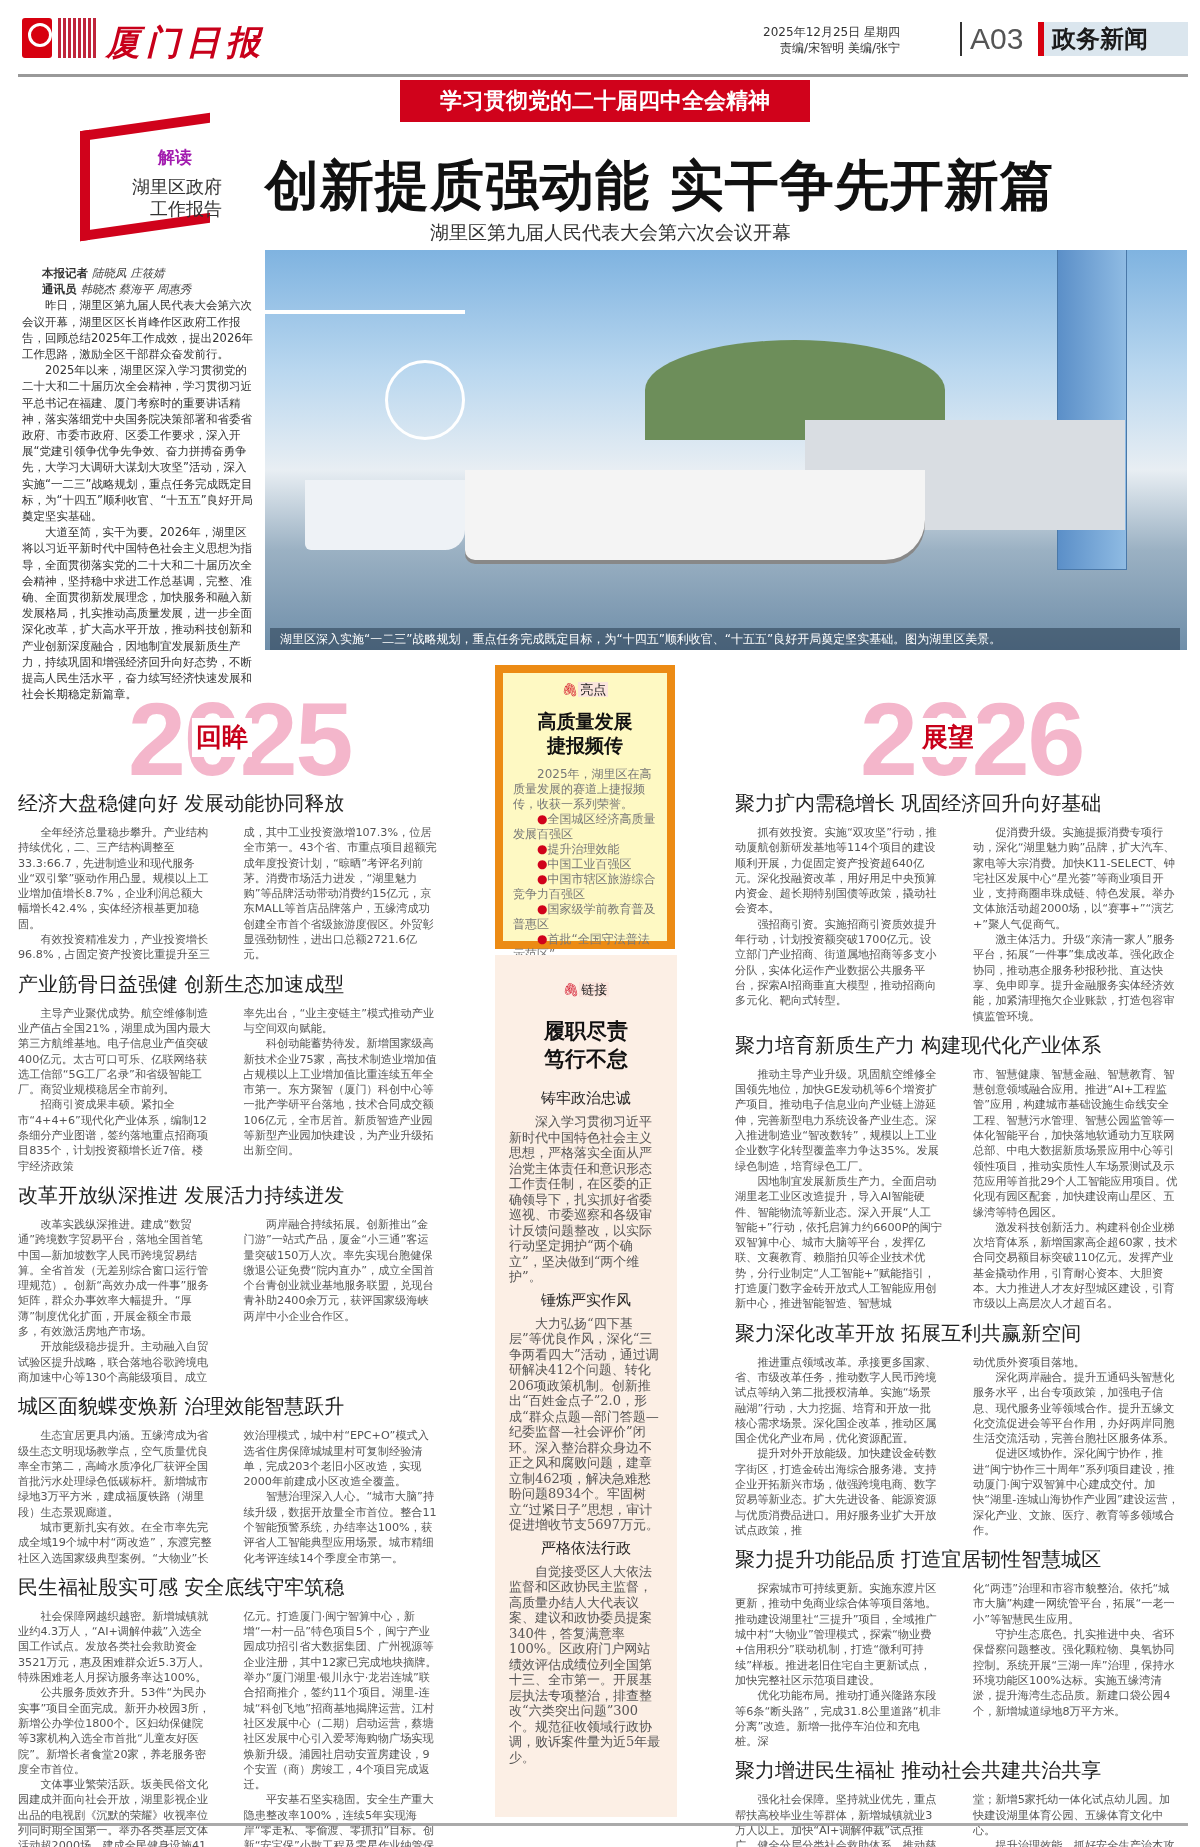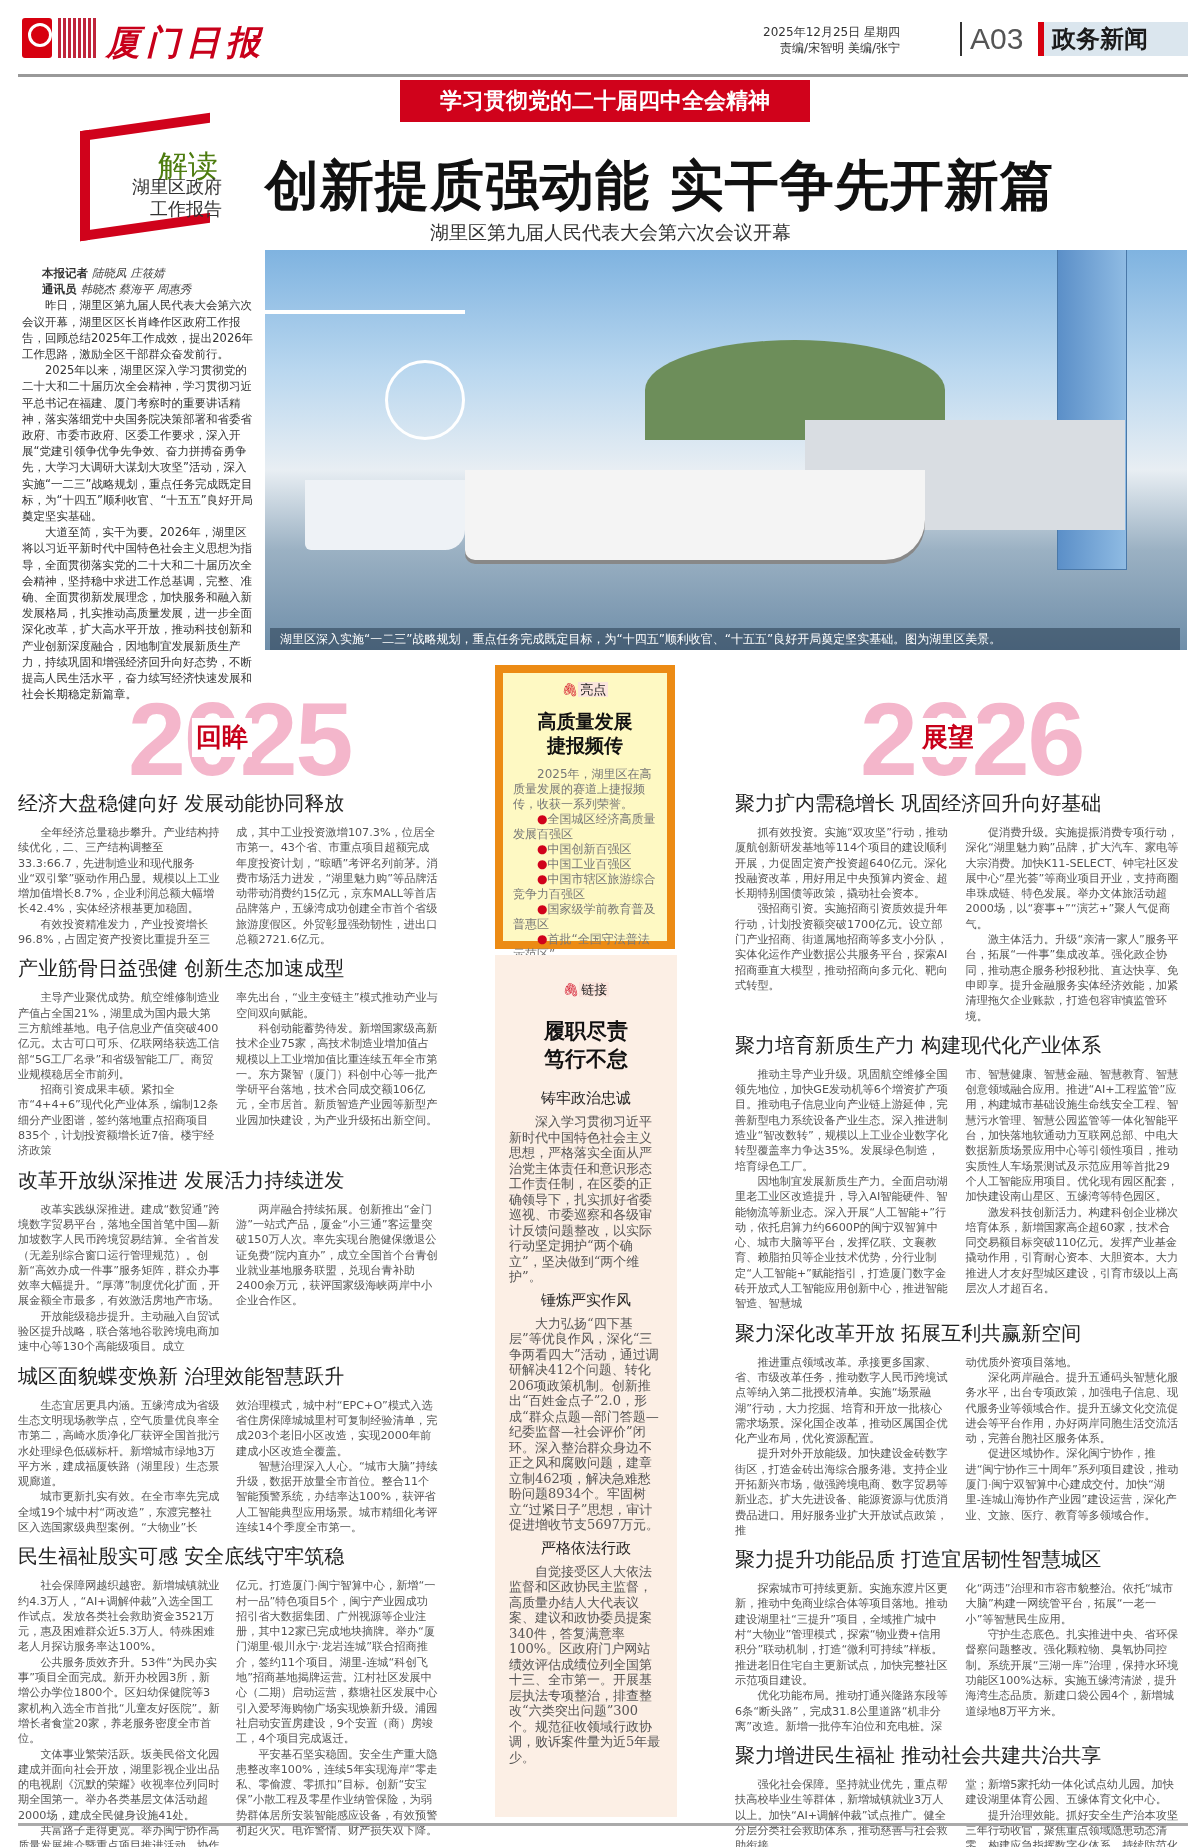--- a/index.html
+++ b/index.html
@@ -9,21 +9,21 @@
 .logo-badge{left:22px;top:18px;width:30px;height:40px;background:#d7000f;border-radius:3px}
 .logo-badge:after{content:"";position:absolute;left:6px;top:5px;width:18px;height:18px;border-radius:50%;border:3px solid #fff}
 .qr{left:58px;top:18px;width:38px;height:40px;background:repeating-linear-gradient(90deg,#b6001a 0 3px,#fff 3px 5px),#b6001a;opacity:.85}
 .brand{left:106px;top:20px;font-family:"DejaVu Serif",serif;font-style:italic;font-size:34px;color:#c8001a;font-weight:bold;letter-spacing:6px}
 .dateline{right:300px;top:24px;text-align:right;font-size:12px;color:#333;line-height:16px}
 .pageno{left:960px;top:22px;font-size:30px;color:#555;font-family:"Liberation Sans",sans-serif;border-left:2px solid #333;padding-left:8px;line-height:34px}
 .section-tag{left:1038px;top:22px;width:150px;height:34px;background:#dbe6ee;border-left:6px solid #d7000f;font-family:"DejaVu Serif",serif;font-weight:bold;font-size:24px;color:#1a1a1a;padding-left:8px;line-height:34px}
 .rule{left:18px;top:74px;width:1170px;height:3px;background:#999}
 .banner{left:400px;top:80px;width:410px;height:42px;background:#d0021b;color:#fff;font-weight:bold;font-size:22px;text-align:center;line-height:42px}
 .interp-frame{left:80px;top:122px;width:130px;height:110px;border-left:10px solid #d0021b;border-top:10px solid #d0021b;border-bottom:10px solid #d0021b;transform:skewY(-8deg)}
-.interp-title{left:158px;top:146px;font-size:30px;font-weight:normal;color:#4d7c0f}
+.interp-title{left:158px;top:146px;font-size:17px;font-weight:bold;color:#a21caf}
 .interp-sub{left:110px;top:176px;font-size:18px;color:#333;text-align:right;line-height:22px;width:112px}
 .headline{left:265px;top:150px;font-size:54px;font-weight:900;color:#111;letter-spacing:1px}
 .subhead{left:430px;top:220px;font-size:19px;color:#333}
 .photo{left:265px;top:250px;width:922px;height:400px;background:linear-gradient(180deg,#7fb3e0 0%,#b9d7ef 30%,#e8eef3 55%,#9bb1c3 75%,#6f8ea9 100%);overflow:hidden}
 .photo .mountain{position:absolute;left:380px;top:90px;width:300px;height:100px;background:#6d8e5a;border-radius:50% 50% 0 0}
 .photo .tower{position:absolute;right:60px;top:-30px;width:70px;height:350px;background:linear-gradient(90deg,#5b8fc8,#8fbbe3);border:1px solid #4a78a8}
 .photo .ship{position:absolute;left:200px;top:220px;width:460px;height:90px;background:#f4f4f4;border-radius:0 0 40px 10px;box-shadow:0 4px 0 #888}
 .photo .ship2{position:absolute;left:40px;top:230px;width:160px;height:70px;background:#eef2f6;border-radius:0 0 20px 6px}
 .photo .wheel{position:absolute;left:120px;top:110px;width:80px;height:80px;border:3px solid #fff;border-radius:50%}
 .photo .bridge{position:absolute;left:0;top:60px;width:200px;height:4px;background:#fff}
@@ -31,21 +31,21 @@
 .caption{left:270px;top:628px;width:910px;height:22px;background:rgba(40,60,80,.55);color:#fff;font-size:12px;line-height:22px;padding-left:10px}
 .lede{left:22px;top:265px;width:232px;font-size:11.5px;line-height:16.2px;color:#333}
 .lede p{text-indent:2em}
 .lede .byline{text-indent:0;padding-left:20px;font-weight:bold}
 .lede .byline span{font-weight:normal;font-family:"DejaVu Serif",serif;font-style:italic;color:#444}
 .year{font-size:104px;font-weight:900;color:#f4b6cb;letter-spacing:-2px;font-family:"Liberation Sans",sans-serif}
 .year-label{background:#fff;color:#c8001a;font-weight:900;font-size:26px;padding:2px 4px}
 .col-h{font-size:20px;color:#222;text-align:left;font-weight:normal}
 .txt{font-size:11.2px;line-height:15.3px;color:#555}
 .txt p{text-indent:2em}
-.two{display:flex;gap:16px}
+.two{display:flex;gap:31px}
 .two>div{flex:1}
 .left-col{left:18px;top:790px;width:420px}
 .right-col{left:735px;top:790px;width:445px}
 .sec{margin-bottom:8px}
 .sec .col-h{margin-bottom:8px}
 .highlight-box{left:495px;top:665px;width:180px;height:284px;border:8px solid #ec8b14;background:#fef9c3;padding:8px 10px}
 .clip{font-size:13px;color:#d0021b;text-align:center}
 .clip span{color:#222;background:#fbe5dd;padding:0 2px}
 .hb-title{font-size:19px;font-weight:900;color:#111;text-align:center;line-height:24px;margin:10px 0}
 .hb-body{font-size:12px;color:#777;line-height:15px}
@@ -183,21 +183,21 @@
   <div class="clip">🖇<span>亮点</span></div>
   <div class="hb-title">
       <div>高质量发展</div>
       <div>捷报频传</div>
     </div>
   <div class="hb-body">
       <p>2025年，湖里区在高质量发展的赛道上捷报频传，收获一系列荣誉。</p>
     </div>
   <ul class="hb-list">
     <li>全国城区经济高质量发展百强区</li>
-    <li>中国创新百强区</li>
+    <li>提升治理效能</li>
     <li>中国工业百强区</li>
     <li>中国市辖区旅游综合竞争力百强区</li>
     <li>国家级学前教育普及普惠区</li>
     <li>首批“全国守法普法示范区”</li>
     <li>全省城市发展“十优区”</li>
   </ul>
   <div class="hb-body" style="padding-left:3em">……</div>
 </div>
 
 <div class="abs link-box">

